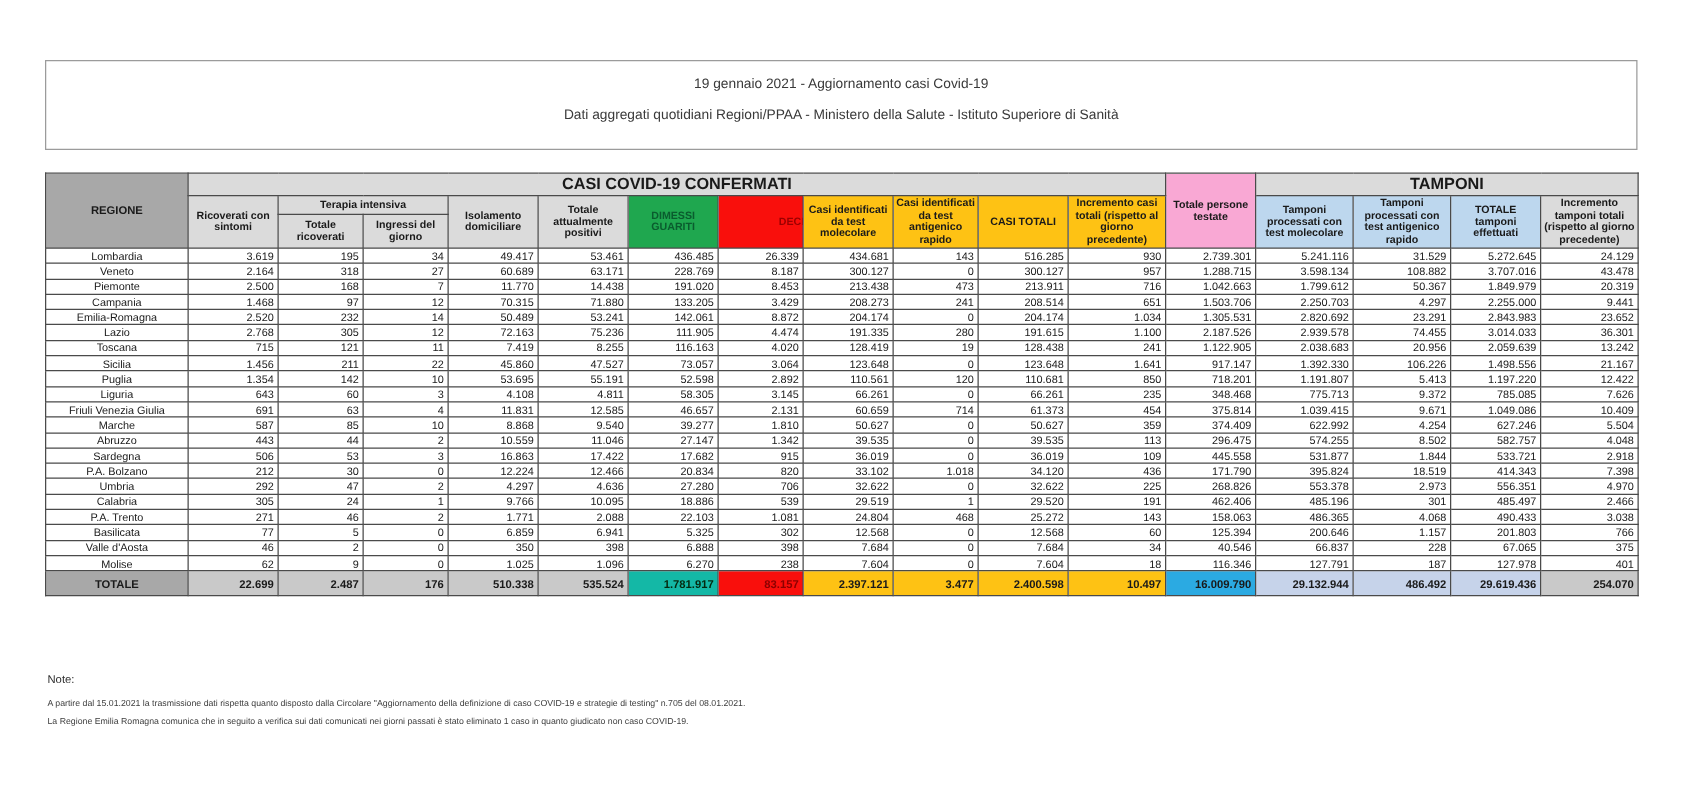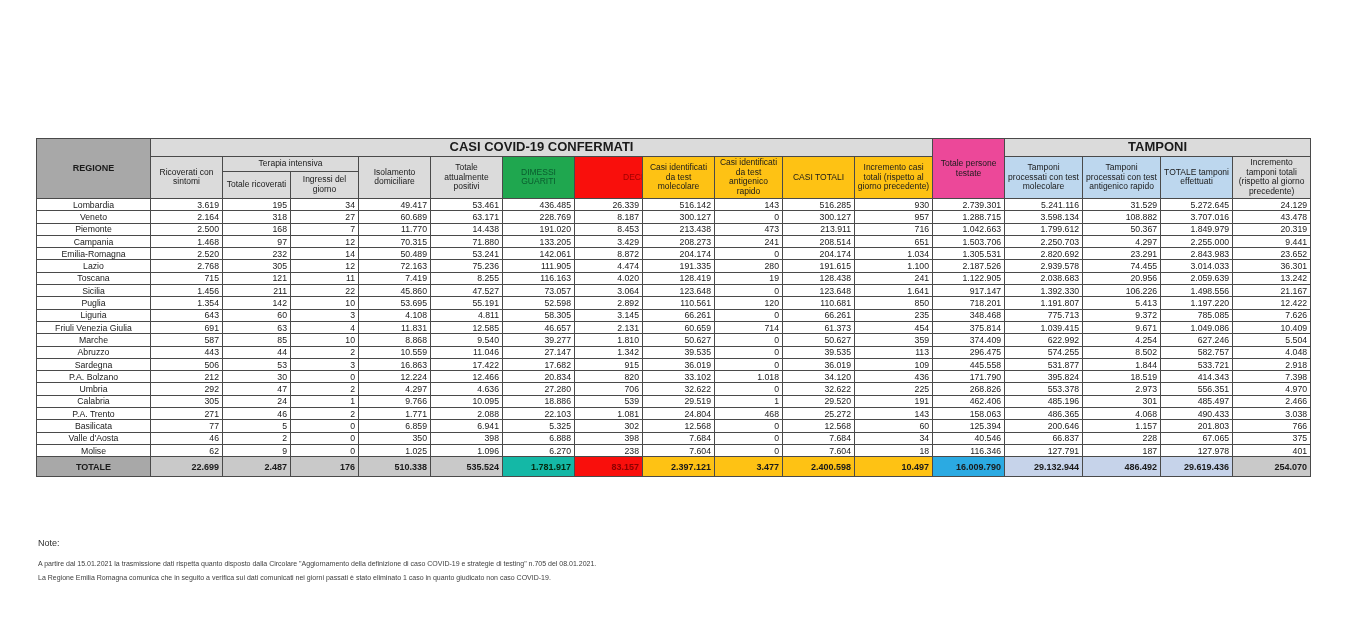--- a/index.html
+++ b/index.html
@@ -9,29 +9,29 @@
   
   .title-box{position:absolute;left:36px;top:48px;width:1272px;height:70px;
              border:1px solid #9b9b9b;background:#fff;text-align:center;}
   .title-box .line1{margin-top:12px;font-size:11px;color:#3a3a3a;}
   .title-box .line2{margin-top:13px;font-size:11px;color:#3a3a3a;}
 
   
   .tbl-wrap{position:absolute;left:36px;top:138px;}
   table{border-collapse:collapse;table-layout:fixed;width:1274px;}
   th,td{border:1px solid #4a4a4a;overflow:hidden;white-space:normal;}
-  th{font-weight:normal;font-size:8.5px;text-align:center;vertical-align:middle;
+  th{font-weight:bold;font-size:8.5px;text-align:center;vertical-align:middle;
      padding:1px 2px;line-height:1.15;}
   .h-regione{background:#a8a8a8;font-weight:bold;font-size:9px;}
   .h-group{background:#dbdbdb;font-weight:bold;font-size:13px;}
   .h-sub{background:#dbdbdb;}
   .h-green{background:#1fa74f;color:#0a5c2e;}
   .h-red{background:#f90f0c;color:#9c0000;padding-left:48px;}
   .h-yellow{background:#fec214;color:#1a1a1a;}
-  .h-cyan{background:#ec4899;color:#1a1a1a;}
+  .h-cyan{background:#f9a8d4;color:#1a1a1a;}
   .h-blue{background:#bdd7ee;color:#1a1a1a;}
 
   tbody td{font-size:8.7px;height:11.3px;line-height:10px;padding:0 3px;
            text-align:right;background:#fff;}
   tbody td.region{text-align:center;}
 
   tr.total-row td{font-weight:bold;height:19px;line-height:18px;font-size:9px;}
   tr.total-row td.region{background:#a8a8a8;text-align:center;}
   td.c-g{background:#c9c9c9;}
   td.c-green{background:#14b8a6;color:#05290f;}
@@ -44,20 +44,24 @@
   
   .notes{position:absolute;left:38px;top:538px;width:1270px;}
   .notes .note-title{font-size:9px;color:#2e2e2e;margin-bottom:12px;}
   .notes .note-line{font-size:7px;color:#3d3d3d;margin-bottom:7px;}
 </style>
 </head>
 <body>
 
 <div class="page">
 
+  <div class="title-box">
+    <div class="line1">19 gennaio 2021 - Aggiornamento casi Covid-19</div>
+    <div class="line2">Dati aggregati quotidiani Regioni/PPAA - Ministero della Salute - Istituto Superiore di Sanità</div>
+  </div>
 
   <div class="tbl-wrap">
     <table>
       <colgroup>
         <col style="width:114px">
           <col style="width:72px">
           <col style="width:68px">
         <col style="width:68px">
           <col style="width:72px">
           <col style="width:72px">
@@ -104,21 +108,21 @@
       <tbody>
           <tr>
             <td class="region">Lombardia</td>
             <td>3.619</td>
             <td>195</td>
             <td>34</td>
             <td>49.417</td>
             <td>53.461</td>
             <td>436.485</td>
             <td>26.339</td>
-            <td>516.142</td>
+            <td>434.681</td>
             <td>143</td>
             <td>516.285</td>
             <td>930</td>
             <td>2.739.301</td>
             <td>5.241.116</td>
             <td>31.529</td>
             <td>5.272.645</td>
             <td>24.129</td>
           </tr>
           <tr>

